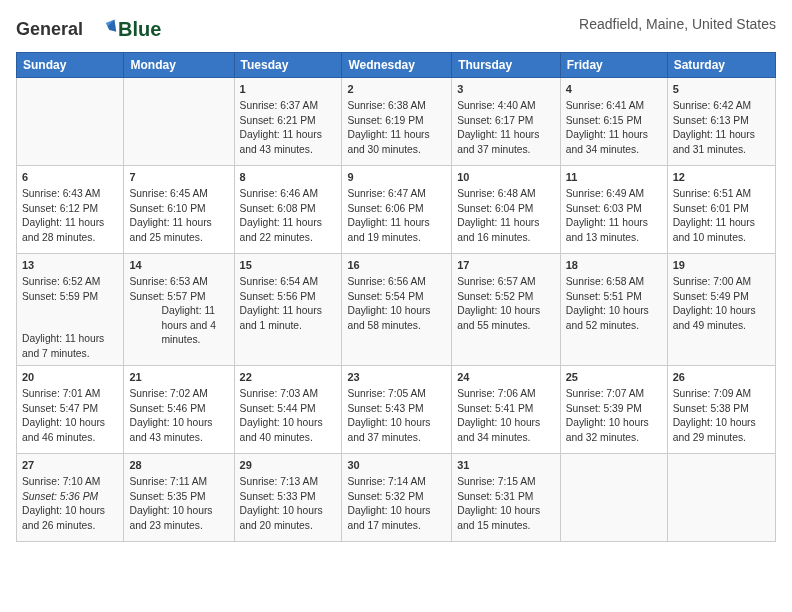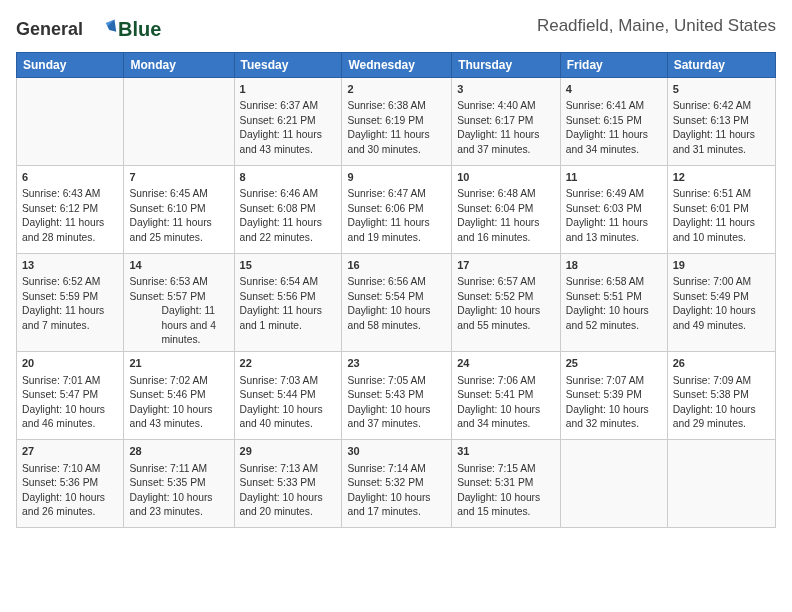--- a/index.html
+++ b/index.html
@@ -28,21 +28,21 @@
     }
     .title-block {
       text-align: right;
     }
     .month-title {
       font-size: 32px;
       font-weight: bold;
       color: #333;
     }
     .location {
-      font-size: 17px;
+      font-size: 14px;
       color: #555;
     }
     table {
       width: 100%;
       border-collapse: collapse;
       font-size: 10.5px;
     }
     thead tr th {
       background: #3676c4;
       color: #fff;
@@ -189,21 +189,21 @@
           <span style="display: block;">Sunrise: 6:51 AM</span>
           <span style="display: block;">Sunset: 6:01 PM</span>
           <span style="display: block;">Daylight: 11 hours and 10 minutes.</span>
         </td>
       </tr>
       <tr>
         <td>
           <span class="day-num">13</span>
           <span style="display: block;">Sunrise: 6:52 AM</span>
           <span style="display: block;">Sunset: 5:59 PM</span>
-          <span style="display: block;">Daylight: 11 hours and 7 minutes.</span>
+          <span style="display: block; margin-top: 28px;">Daylight: 11 hours and 7 minutes.</span>
         </td>
         <td>
           <span class="day-num">14</span>
           <span style="display: block;">Sunrise: 6:53 AM</span>
           <span style="display: block;">Sunset: 5:57 PM</span>
           <span style="display: block; margin-left: 32px;">Daylight: 11 hours and 4 minutes.</span>
         </td>
         <td>
           <span class="day-num">15</span>
           <span style="display: block;">Sunrise: 6:54 AM</span>
@@ -276,21 +276,21 @@
           <span class="day-num">26</span>
           <span style="display: block;">Sunrise: 7:09 AM</span>
           <span style="display: block;">Sunset: 5:38 PM</span>
           <span style="display: block;">Daylight: 10 hours and 29 minutes.</span>
         </td>
       </tr>
       <tr>
         <td>
           <span class="day-num">27</span>
           <span style="display: block;">Sunrise: 7:10 AM</span>
-          <span style="display: block;">Sunset: 5:36 PM</span>
+          <span style="display: block; font-style: italic;">Sunset: 5:36 PM</span>
           <span style="display: block;">Daylight: 10 hours and 26 minutes.</span>
         </td>
         <td>
           <span class="day-num">28</span>
           <span style="display: block;">Sunrise: 7:11 AM</span>
           <span style="display: block;">Sunset: 5:35 PM</span>
           <span style="display: block;">Daylight: 10 hours and 23 minutes.</span>
         </td>
         <td>
           <span class="day-num">29</span>

